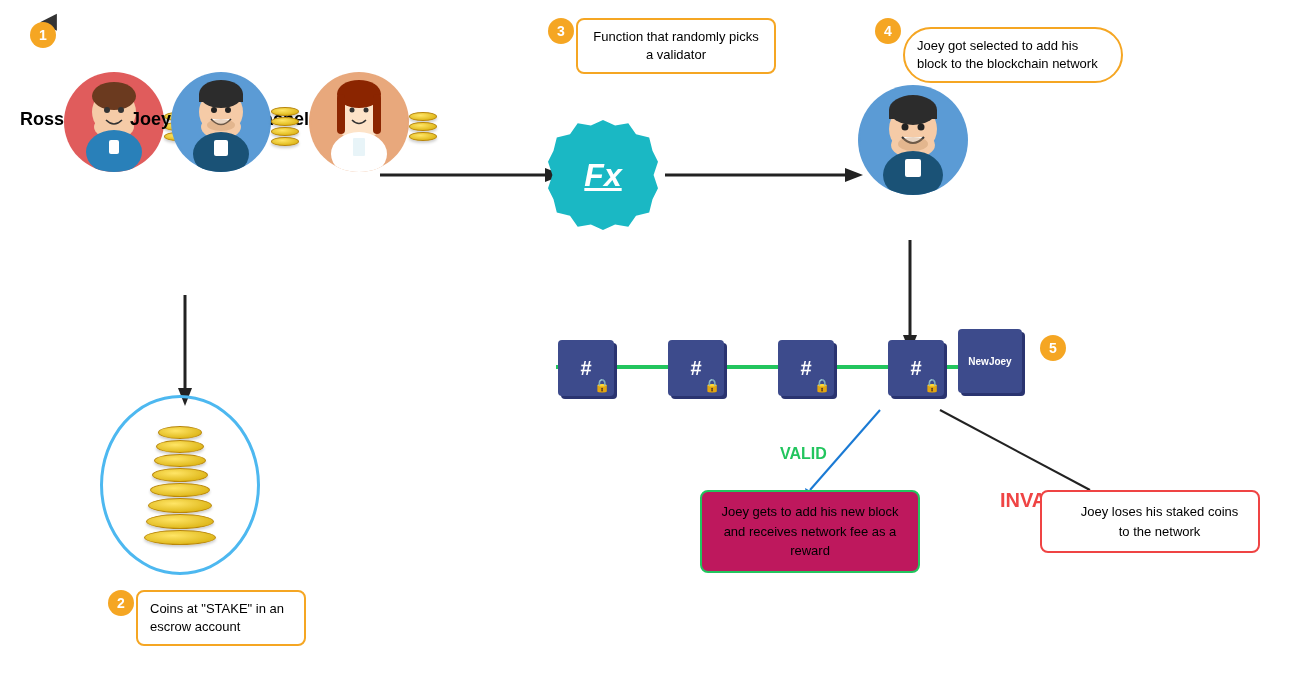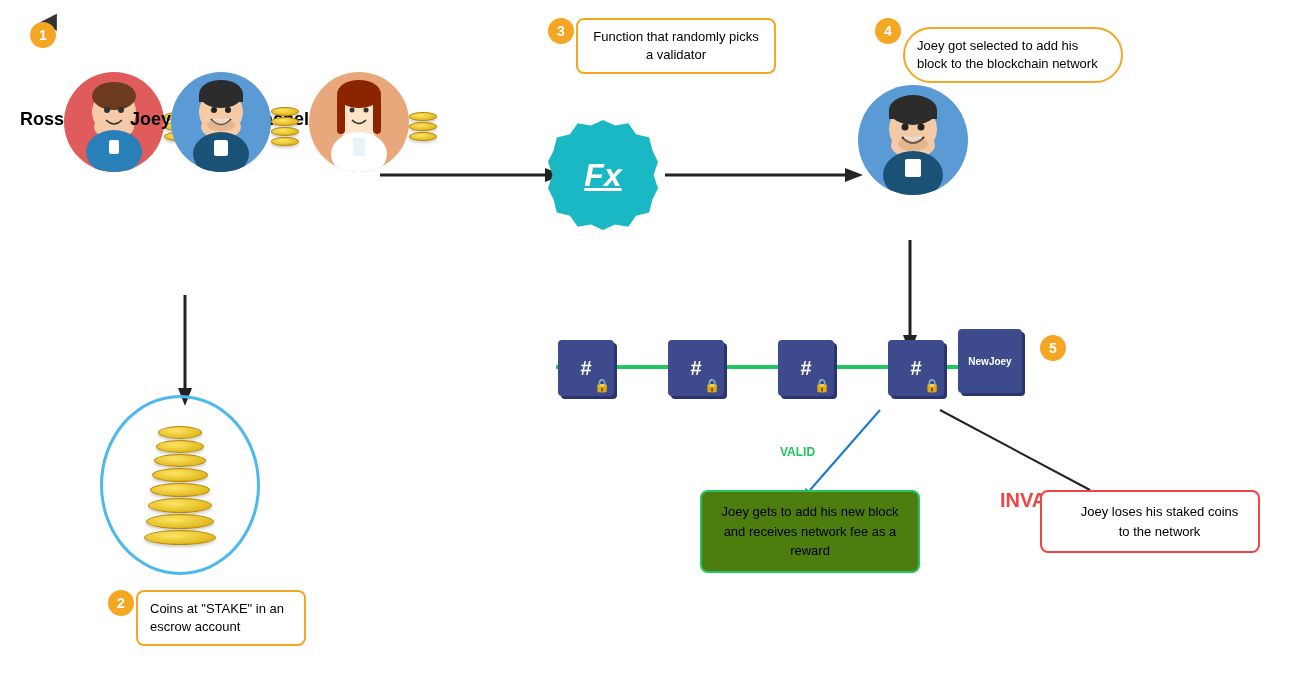--- a/index.html
+++ b/index.html
@@ -42,21 +42,21 @@
       background: #fff;
       padding: 8px 12px;
       font-size: 13px;
       line-height: 1.4;
     }
 
     .callout-green {
       position: absolute;
       border: 2px solid #22c55e;
       border-radius: 8px;
-      background: #4d7c0f;
+      background: #be185d;
       padding: 10px 14px;
       font-size: 13px;
       line-height: 1.5;
       text-align: center;
     }
 
     .callout-red {
       position: absolute;
       border: 2px solid #ef4444;
       border-radius: 8px;
@@ -139,21 +139,21 @@
       border-radius: 50%;
       display: flex;
       align-items: center;
       justify-content: center;
     }
 
     
     .valid-label {
       position: absolute;
       color: #22c55e;
-      font-size: 12px;
+      font-size: 16px;
       font-weight: bold;
     }
 
     .invalid-label {
       position: absolute;
       color: #ef4444;
       font-size: 20px;
       font-weight: bold;
     }
 

